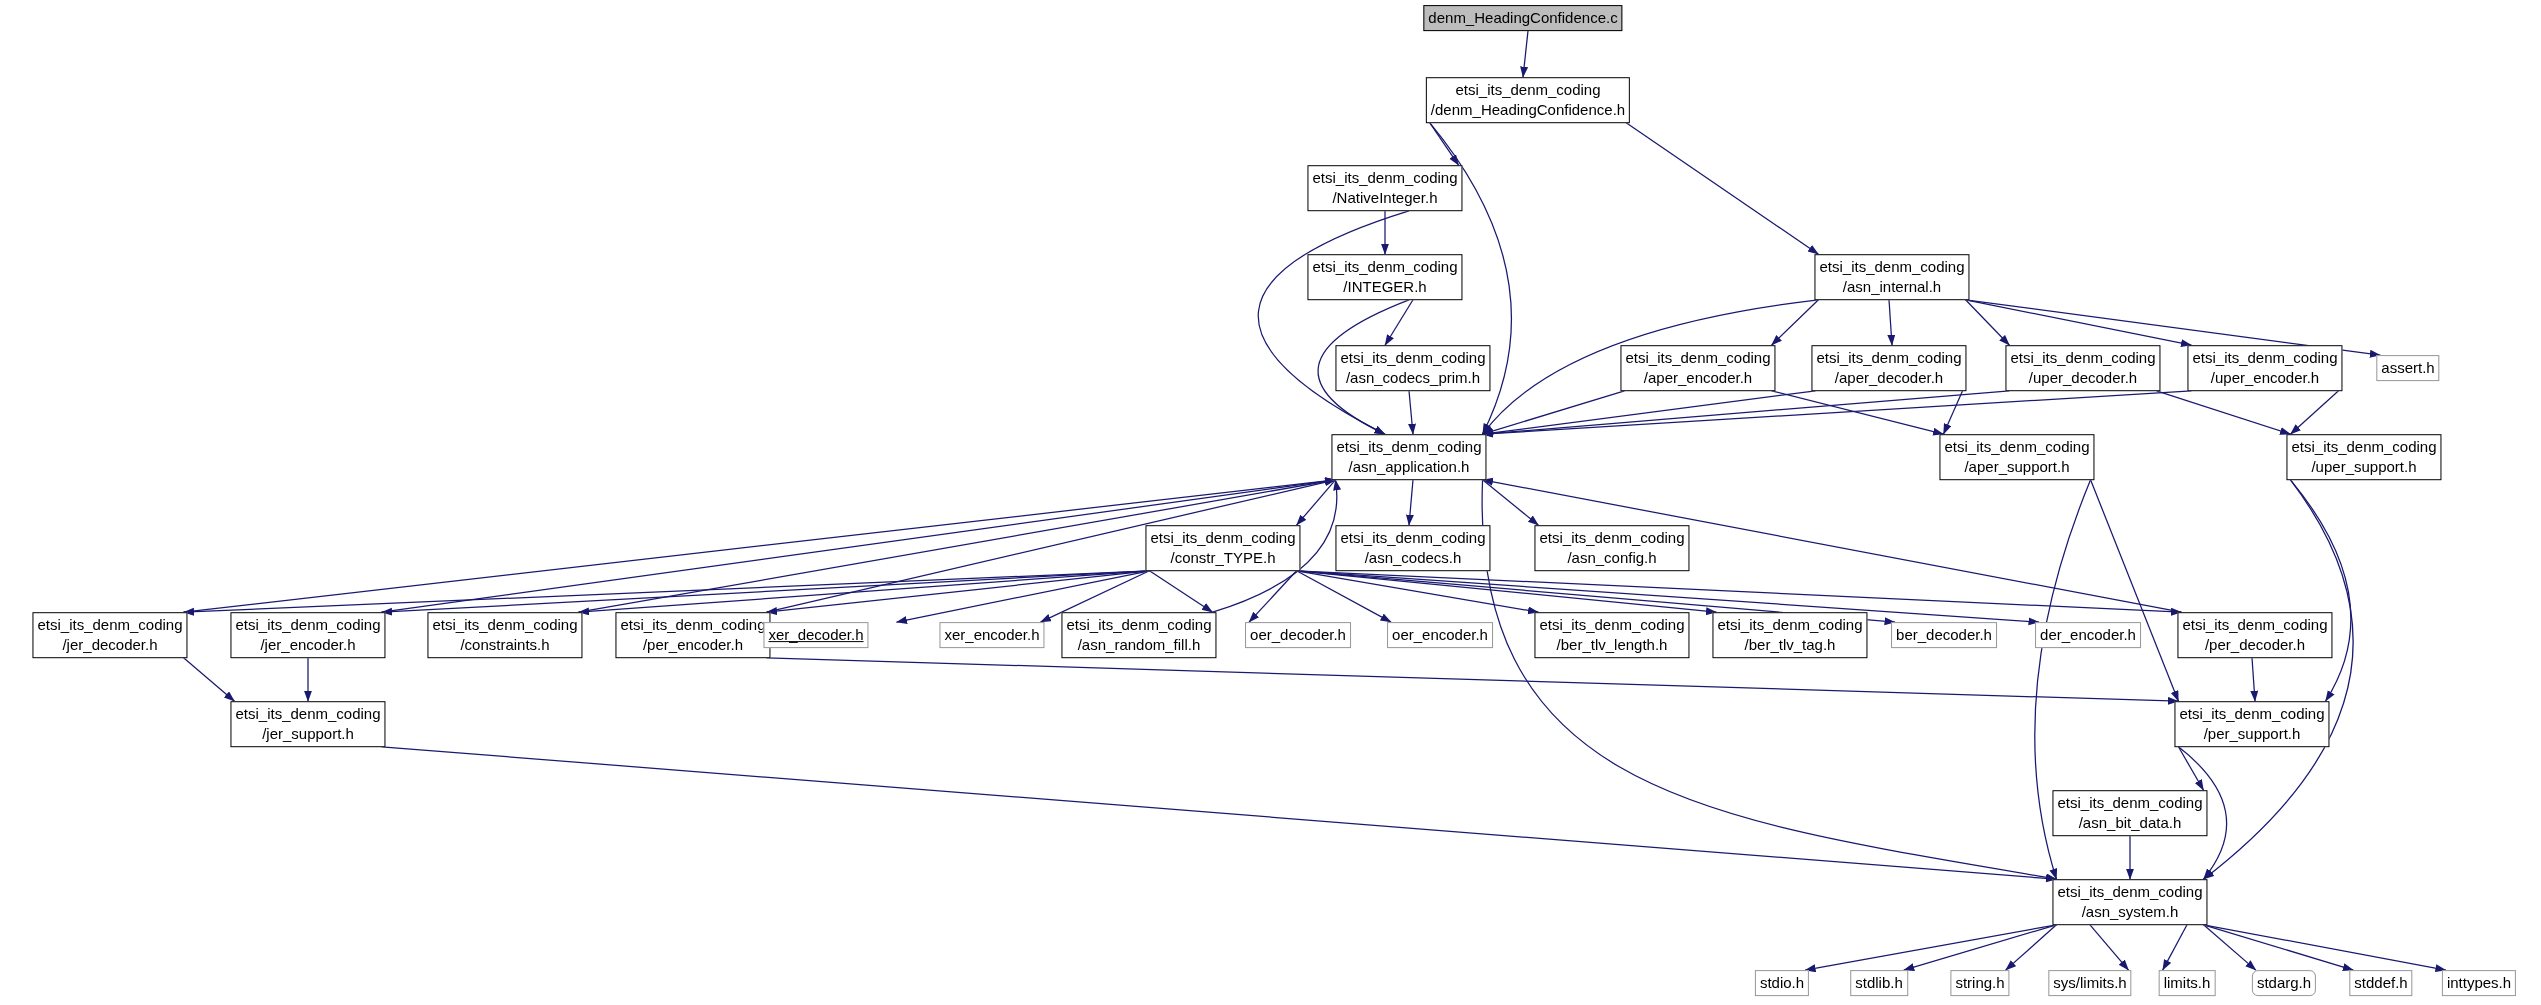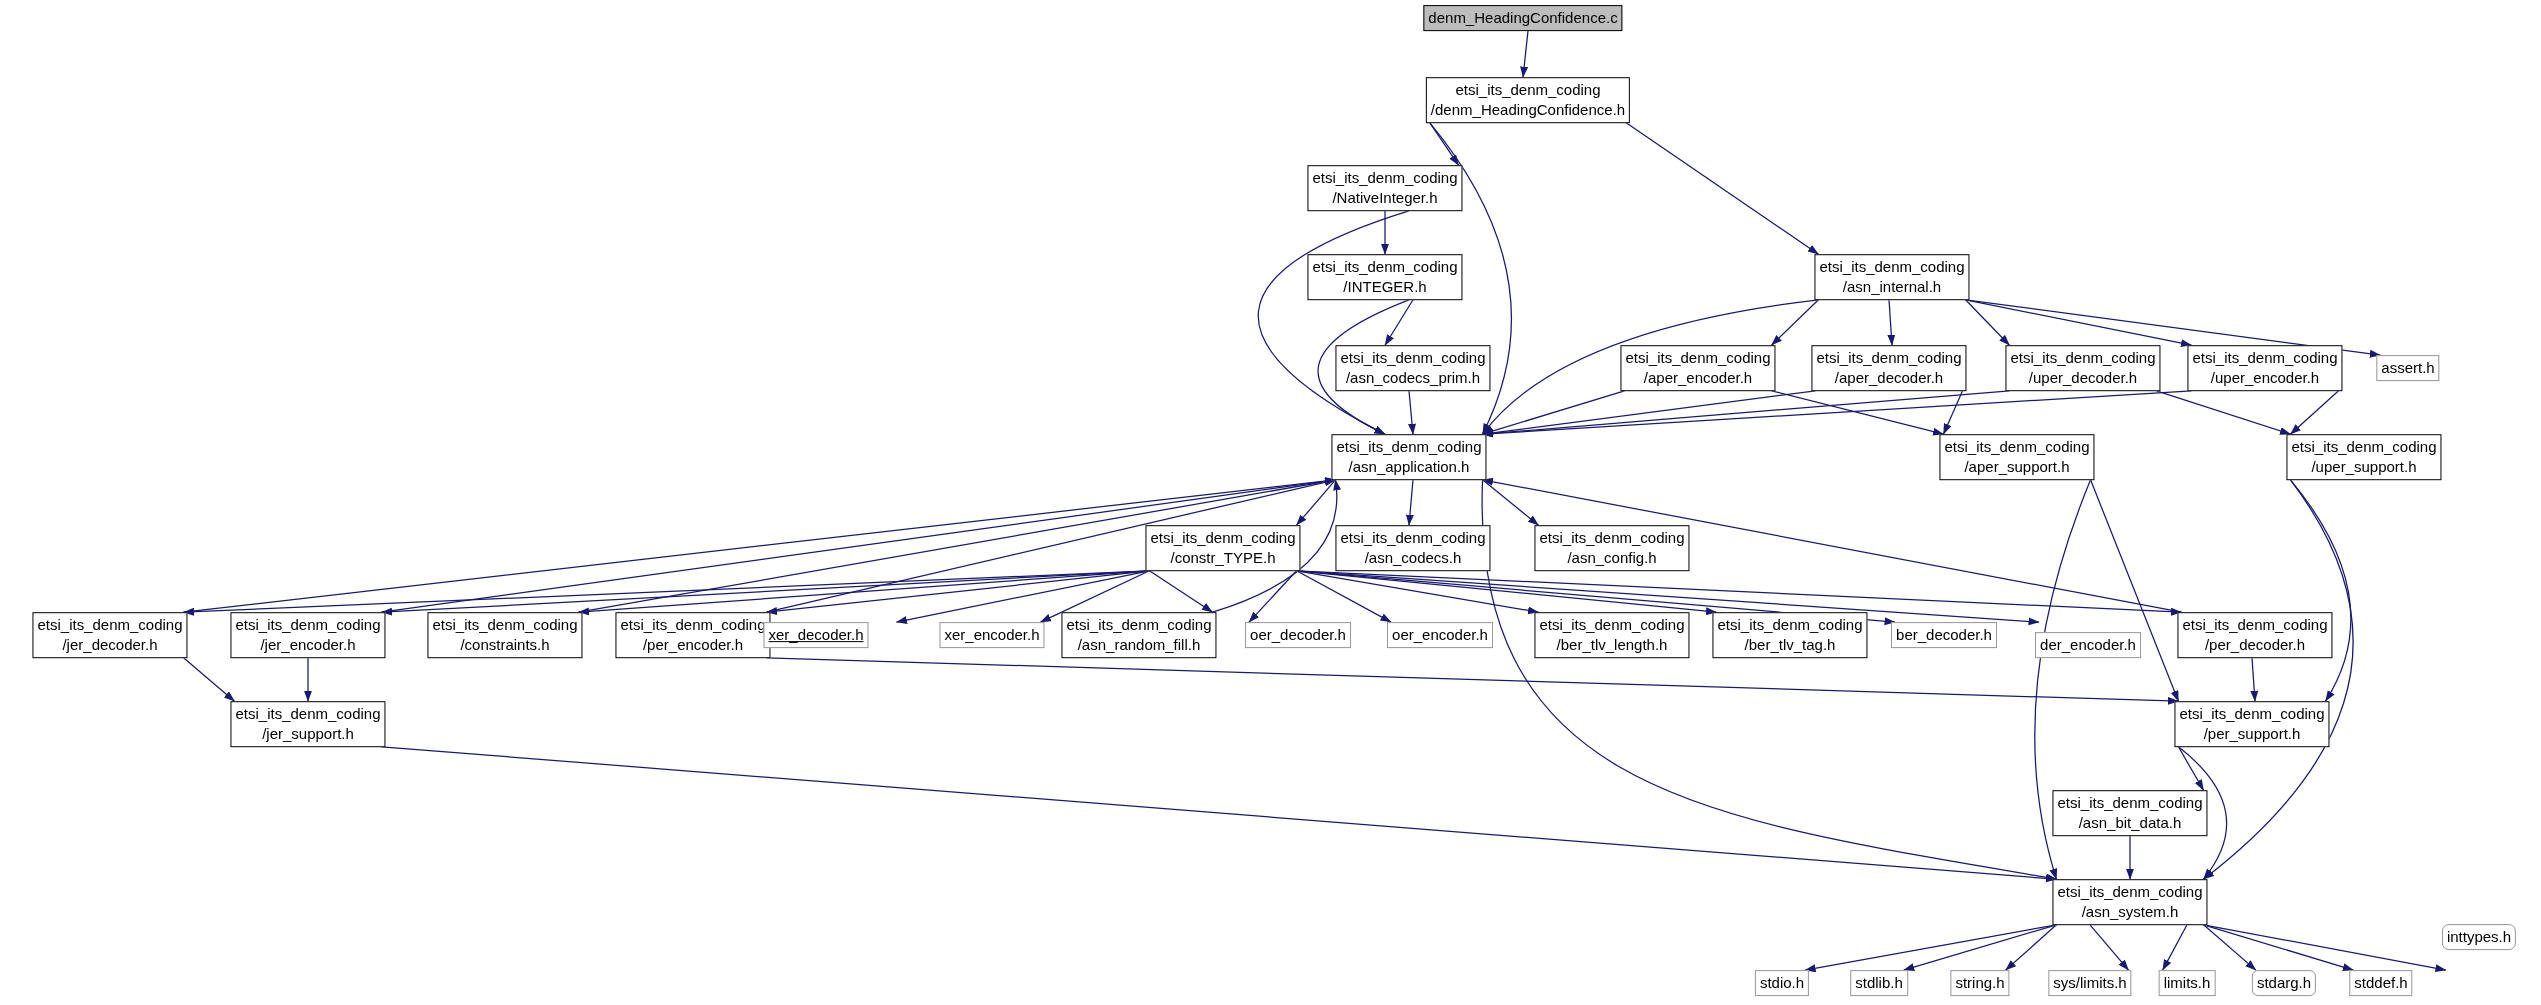--- a/index.html
+++ b/index.html
@@ -210,21 +210,21 @@
       <div class="lbl">etsi_its_denm_coding</div>
       <div class="lbl">/ber_tlv_length.h</div>
     </div>
     <div class="node doc" style="left: 1790px; top: 635px;">
       <div class="lbl">etsi_its_denm_coding</div>
       <div class="lbl">/ber_tlv_tag.h</div>
     </div>
     <div class="node plain" style="left: 1944px; top: 635px;">
       <div class="lbl">ber_decoder.h</div>
     </div>
-    <div class="node plain" style="left: 2088px; top: 635px; margin-top: 10px;">
+    <div class="node plain" style="left: 2088px; top: 635px;">
       <div class="lbl">der_encoder.h</div>
     </div>
     <div class="node doc" style="left: 2255px; top: 635px;">
       <div class="lbl">etsi_its_denm_coding</div>
       <div class="lbl">/per_decoder.h</div>
     </div>
     <div class="node doc" style="left: 308px; top: 724px;">
       <div class="lbl">etsi_its_denm_coding</div>
       <div class="lbl">/jer_support.h</div>
     </div>
@@ -254,16 +254,16 @@
     </div>
     <div class="node plain" style="left: 2187px; top: 983px;">
       <div class="lbl">limits.h</div>
     </div>
     <div class="node plain" style="left: 2284px; top: 983px; border-radius: 6px;">
       <div class="lbl">stdarg.h</div>
     </div>
     <div class="node plain" style="left: 2381px; top: 983px;">
       <div class="lbl">stddef.h</div>
     </div>
-    <div class="node plain" style="left: 2479px; top: 937px; border-radius: 7px;">
+    <div class="node plain" style="left: 2479px; top: 983px;">
       <div class="lbl">inttypes.h</div>
     </div>
   </div>
 
 </body></html>

